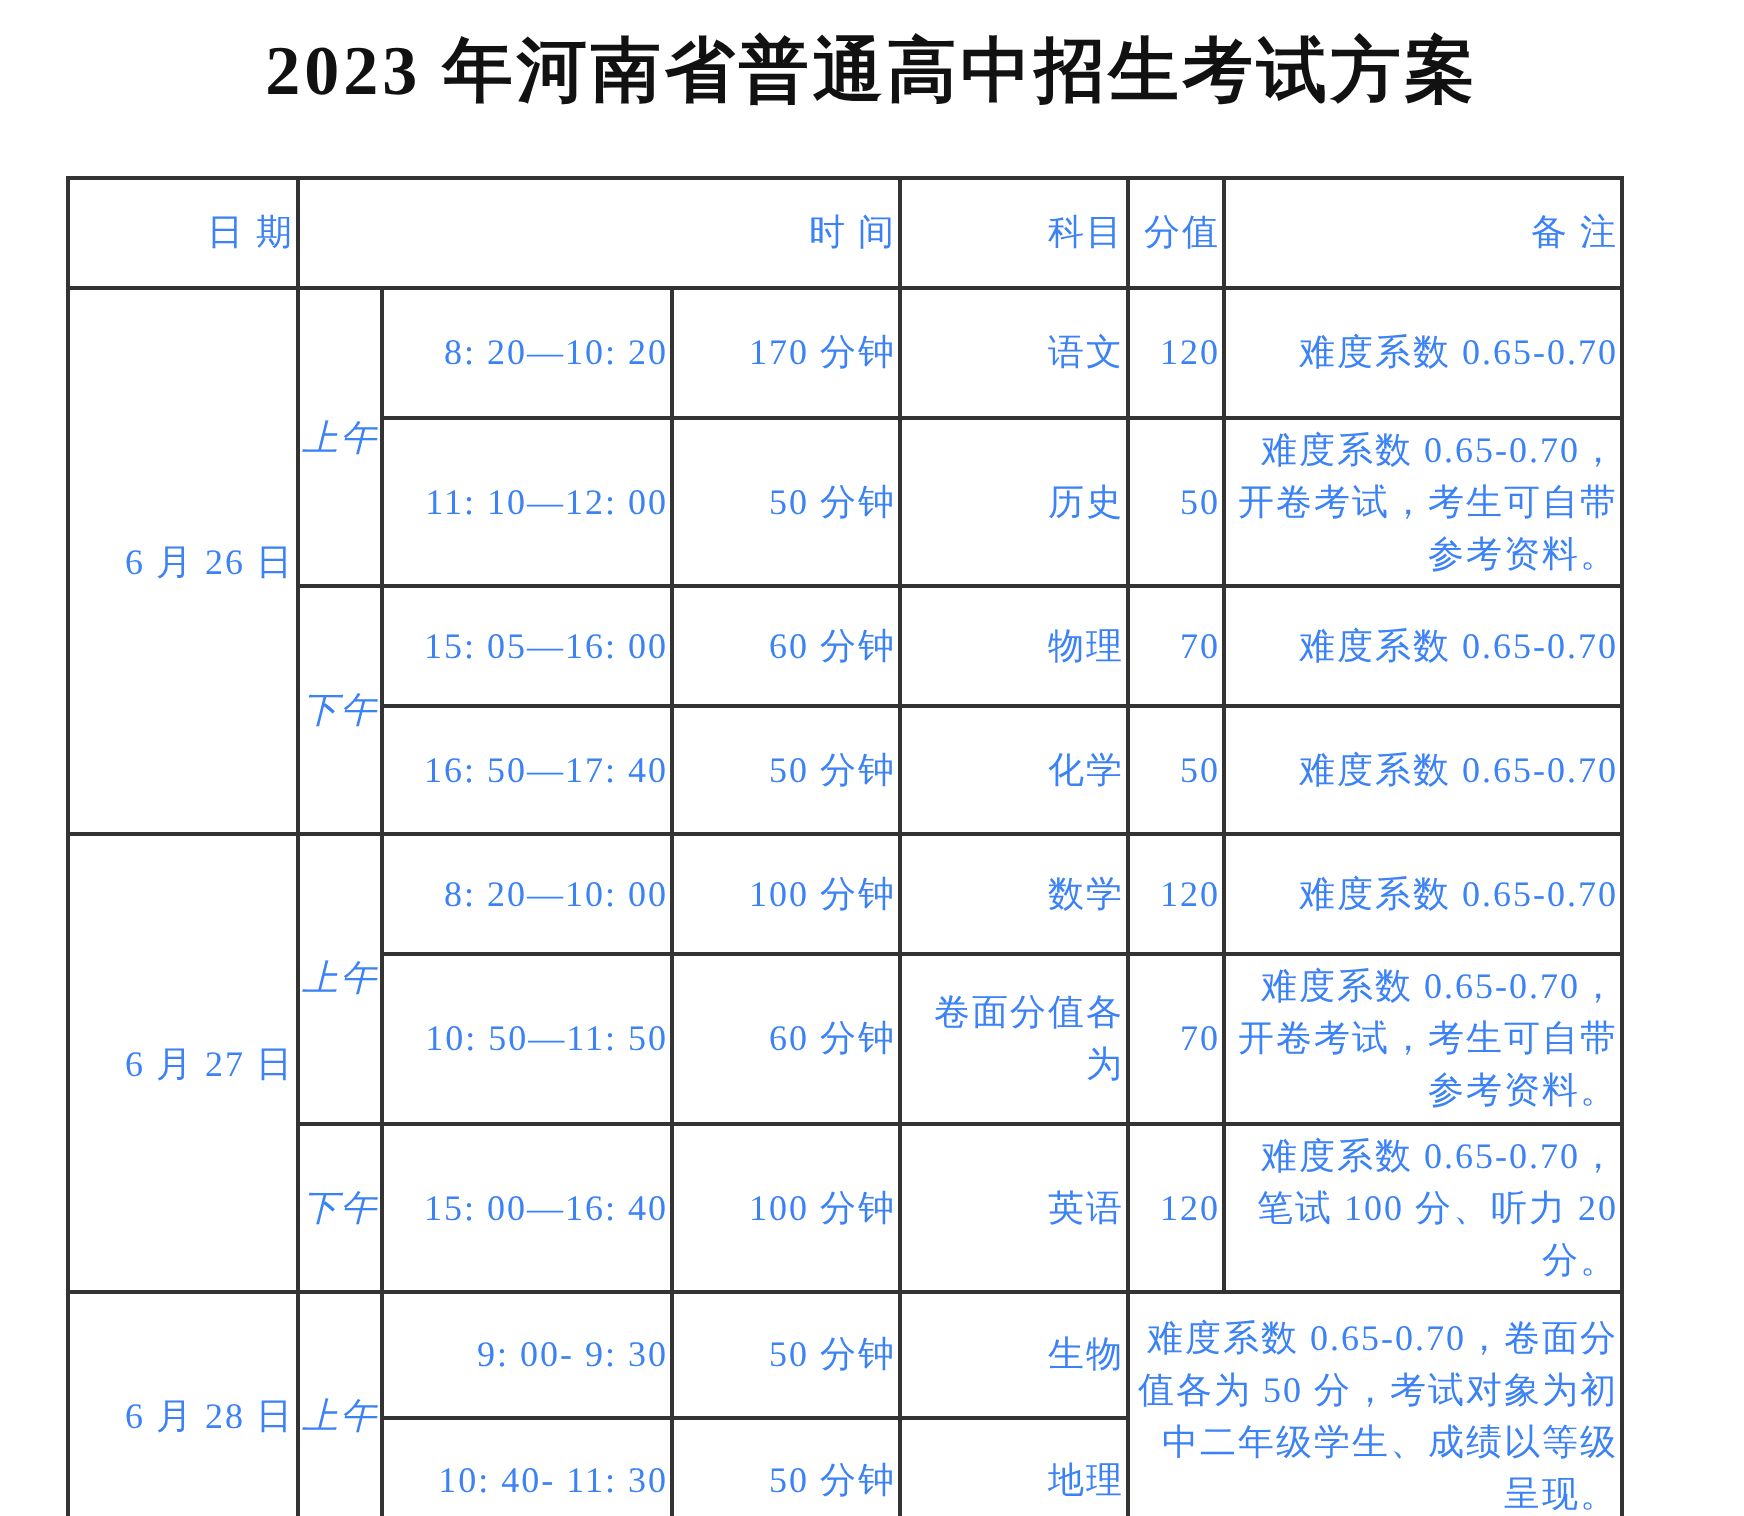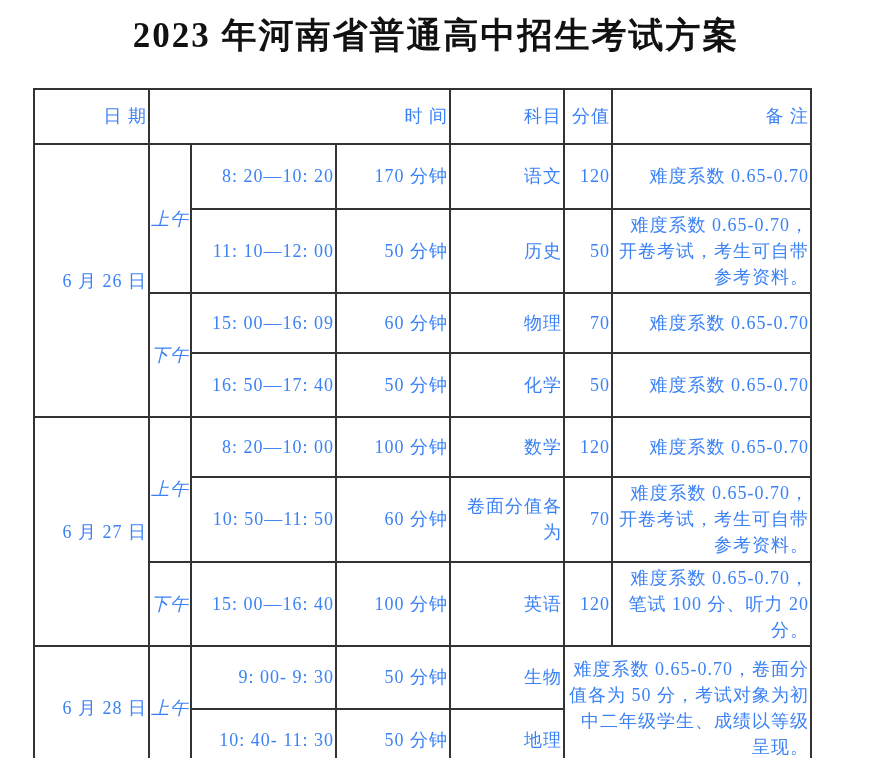--- a/index.html
+++ b/index.html
@@ -97,21 +97,21 @@
     <tr class="h-r2">
       <td>11: 10—12: 00</td>
       <td>50 分钟</td>
       <td>历史</td>
       <td>50</td>
       <td class="remark">难度系数 0.65-0.70，开卷考试，考生可自带参考资料。</td>
     </tr>
 
     <tr class="h-r3">
       <td rowspan="2" class="period">下午</td>
-      <td>15: 00—16: 09</td>
+      <td>15: 05—16: 00</td>
       <td>60 分钟</td>
       <td>物理</td>
       <td>70</td>
       <td class="remark">难度系数 0.65-0.70</td>
     </tr>
 
     <tr class="h-r4">
       <td>16: 50—17: 40</td>
       <td>50 分钟</td>
       <td>化学</td>

